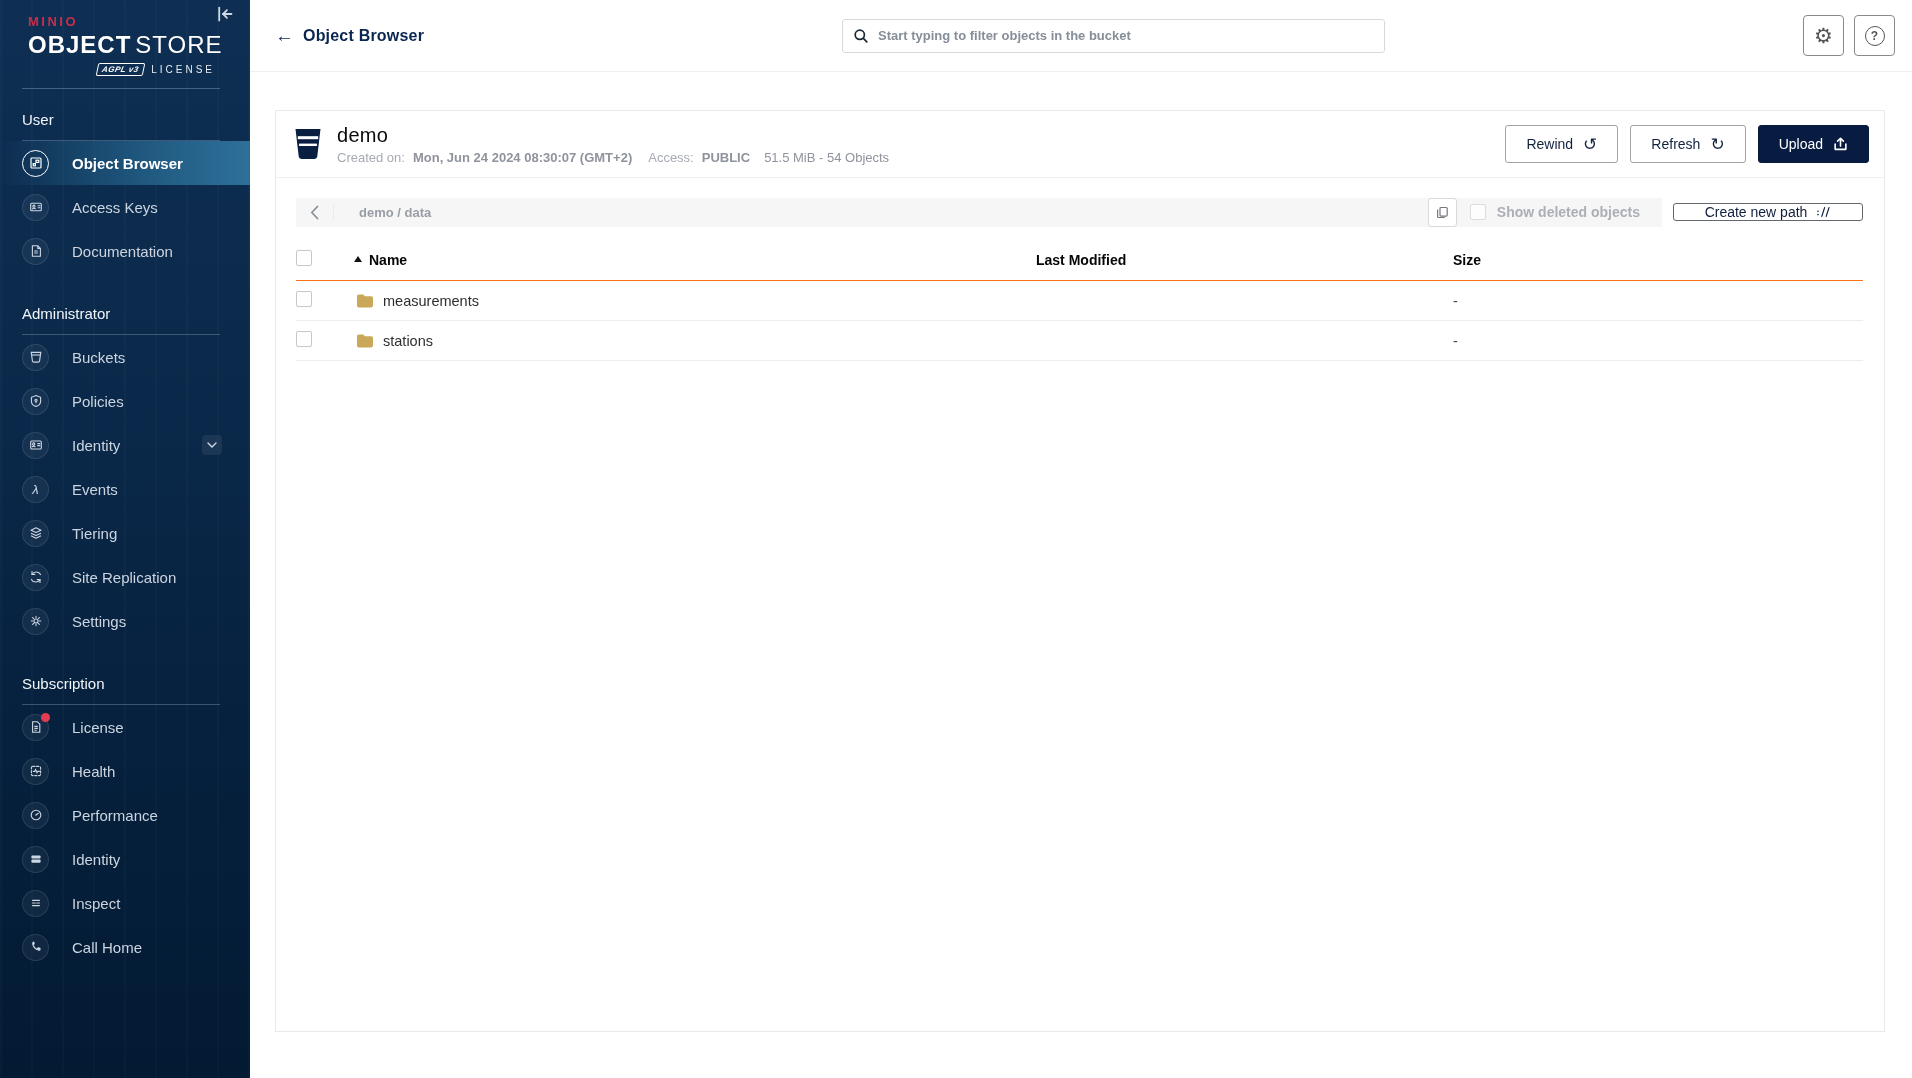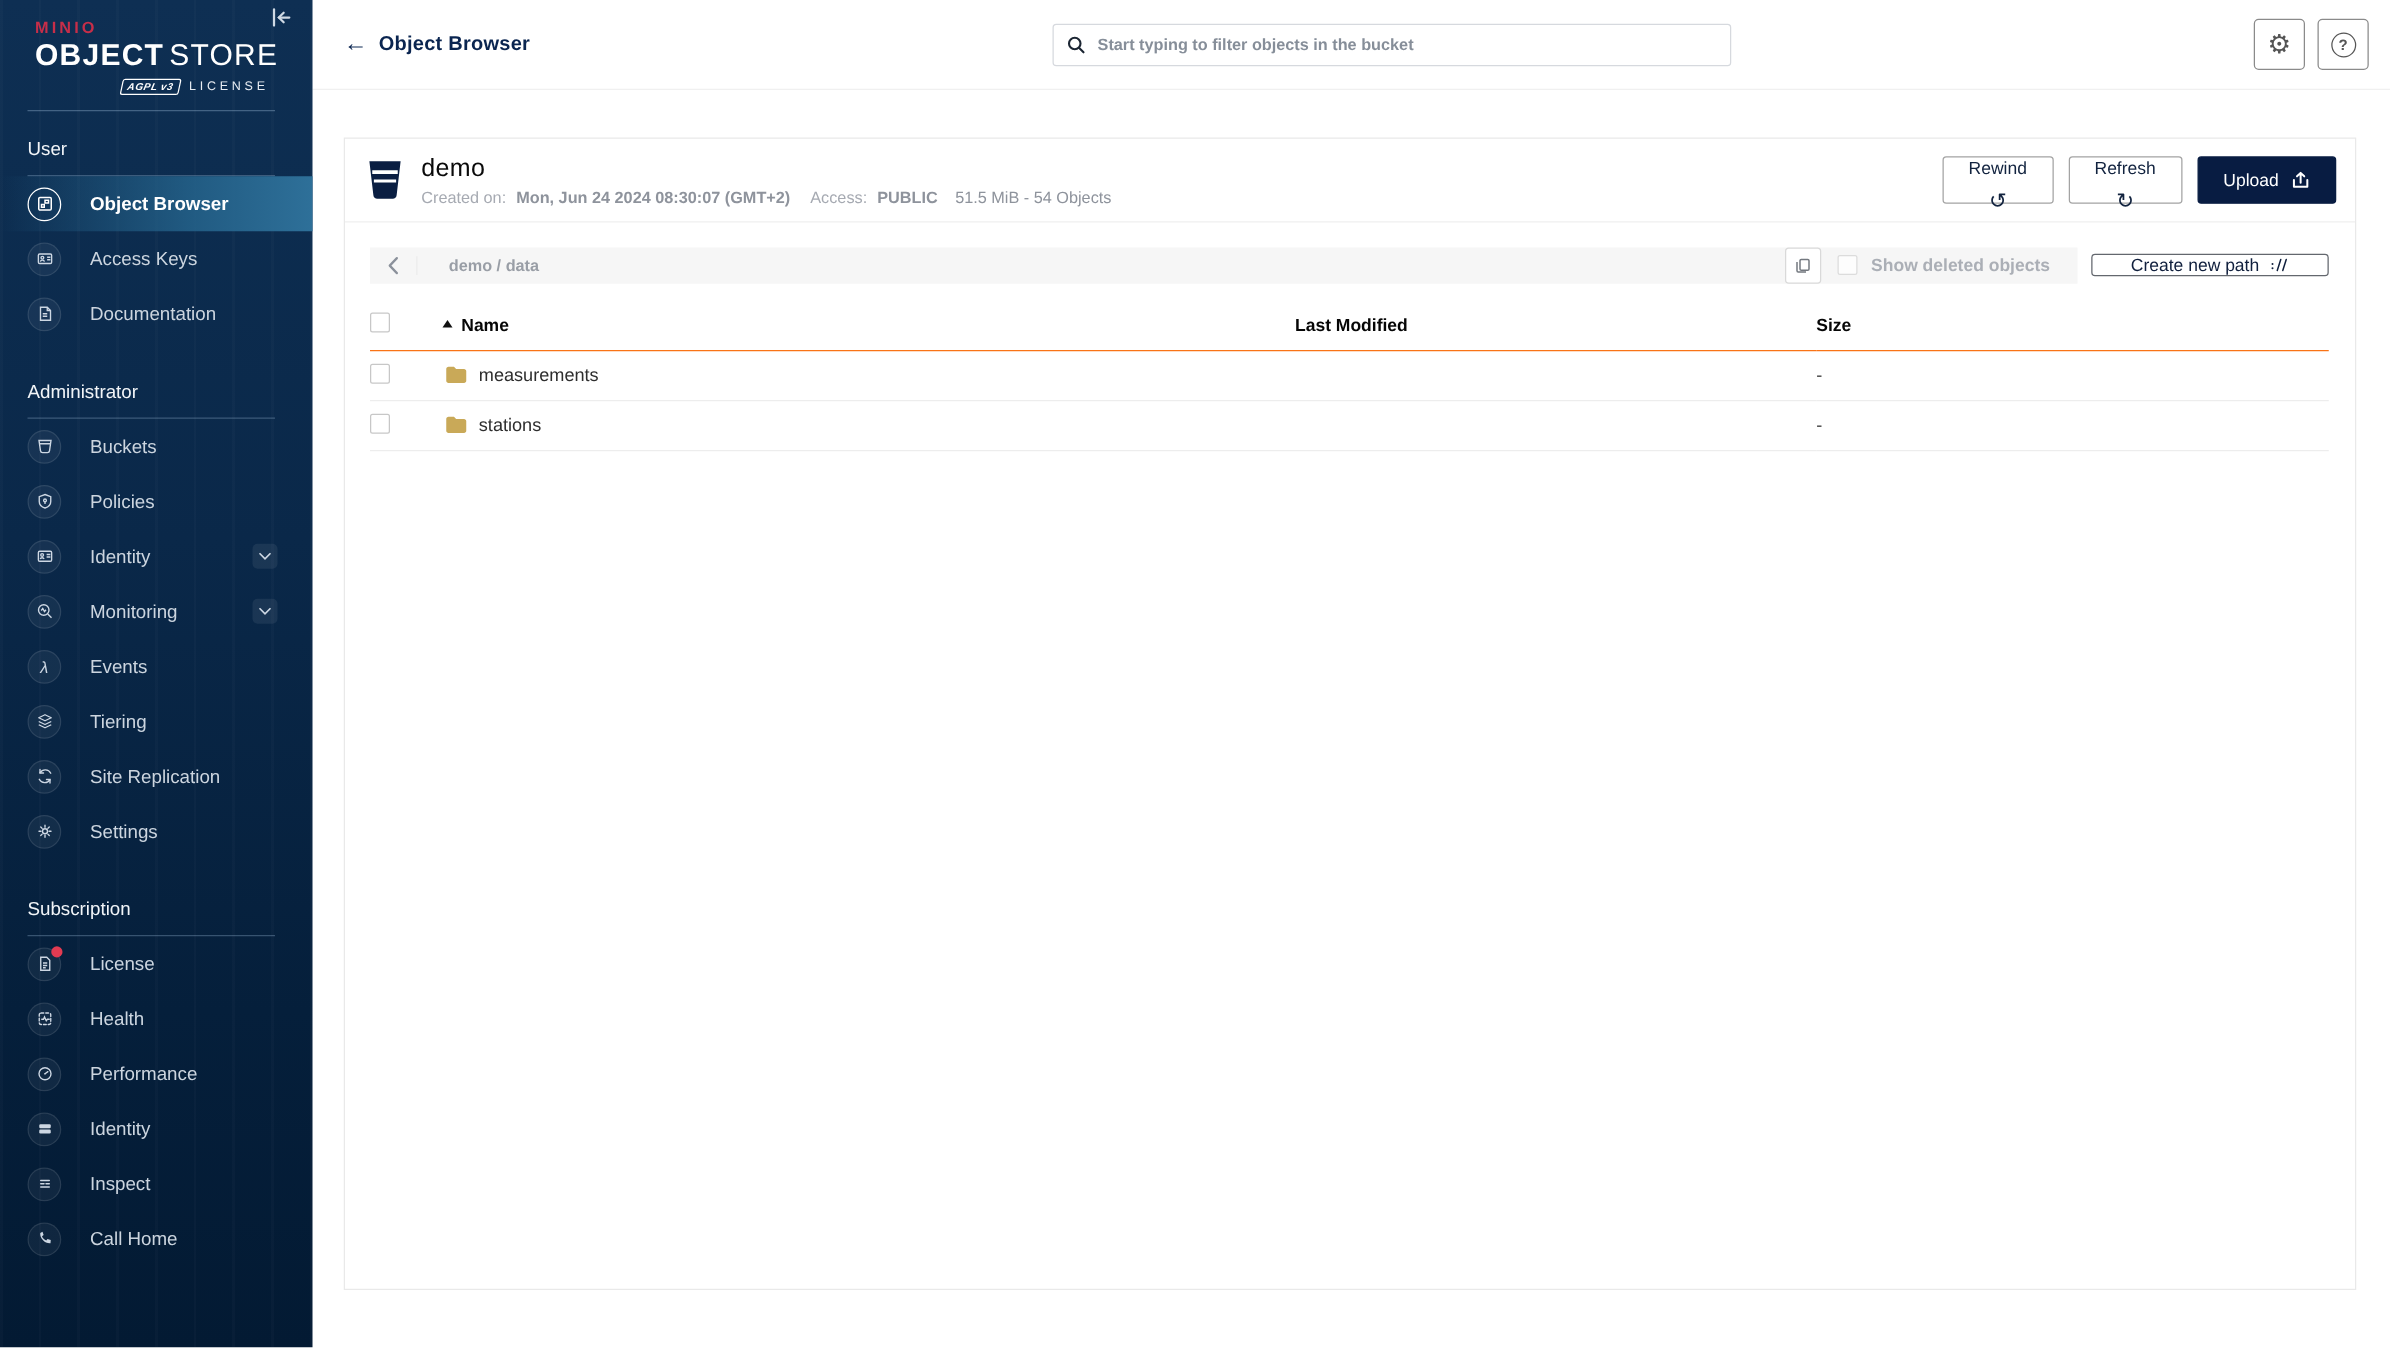--- a/index.html
+++ b/index.html
@@ -64,21 +64,21 @@
   .card-header{ display:flex; align-items:center; height:67px; border-bottom:1px solid #f0f0f0; padding:0 15px 0 18px; }
   .bucket-title{ margin-left:15px; }
   .bucket-name{ font-size:20px; font-weight:400; color:#0a0a0a; letter-spacing:.3px; }
   .bucket-meta{ display:flex; align-items:center; margin-top:3px; font-size:13px; color:#a6aab2; white-space:nowrap; }
   .bucket-meta .val{ font-weight:700; color:#8e939c; margin-left:8px; }
   .bucket-meta .lbl2{ margin-left:16px; }
   .bucket-meta .plain{ margin-left:14px; color:#8e939c; }
   .hdr-actions{ margin-left:auto; display:flex; align-items:center; gap:12px; }
   .btn{ height:38px; padding:0 20px; border-radius:3px; font-size:14px; display:flex; align-items:center; gap:10px;
     cursor:pointer; font-family:"Liberation Sans",sans-serif; }
-  .btn-outline{ background:#fff; border:1px solid #a3a3a3; color:#12233f;flex-direction:column; }
+  .btn-outline{ background:#fff; border:1px solid #a3a3a3; color:#12233f; }
   .btn-dark{ background:#081C42; border:1px solid #081C42; color:#fff; font-weight:400; }
   .spin-glyph{ font-size:17px; line-height:1; }
 
   .card-body{ padding:16px 21px 0 20px; }
   .browser-row{ display:flex; align-items:center; height:36px; }
   .crumb-bar{ flex:1; background:#f6f6f6; display:flex; align-items:center; }
   .crumb-back{ width:38px; height:100%; display:flex; align-items:center; justify-content:center;
     color:#8b919b; border-right:1px solid #ebebeb; cursor:pointer; }
   .crumb-text{ flex:1; padding-left:25px; font-size:13px; font-weight:700; color:#999ea6; }
   .copy-btn{ width:29px; height:29px; background:#fff; border:1px solid #d9d9d9; border-radius:3px; margin-right:13px;
@@ -208,35 +208,20 @@
               </svg>
           </span>
           <span class="s-label">Identity</span>
           <span class="s-chev">
             <svg width="10" height="6" viewBox="0 0 10 6" fill="none" stroke="currentColor" stroke-width="1.4" stroke-linecap="round">
                 <path d="M1 1l4 4 4-4"></path>
               </svg>
           </span>
         </div>
 
-        <div class="s-item">
-          <span class="s-ic">
-            <svg width="14" height="14" viewBox="0 0 14 14" fill="none" stroke="currentColor" stroke-width="1.1">
-                <circle cx="6" cy="6" r="4.2"></circle>
-                <path d="M9.2 9.2l3 3"></path>
-                <path d="M4 6.4l1.2-1.6 1.4 2.4 1.2-1.4"></path>
-              </svg>
-          </span>
-          <span class="s-label">Monitoring</span>
-          <span class="s-chev">
-            <svg width="10" height="6" viewBox="0 0 10 6" fill="none" stroke="currentColor" stroke-width="1.4" stroke-linecap="round">
-                <path d="M1 1l4 4 4-4"></path>
-              </svg>
-          </span>
-        </div>
 
         <div class="s-item">
           <span class="s-ic">
               <span class="lambda-glyph">λ</span>
             </span>
           <span class="s-label">Events</span>
         </div>
 
         <div class="s-item">
           <span class="s-ic">

